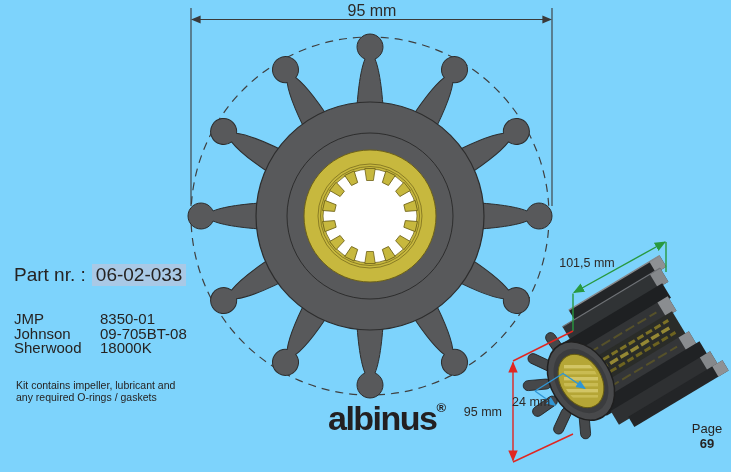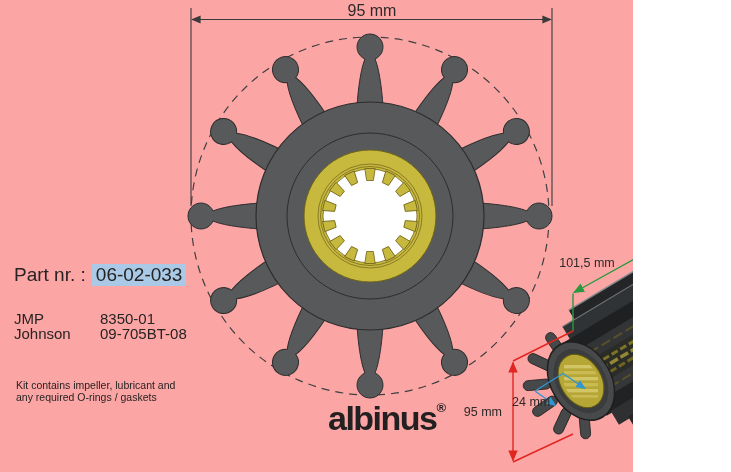--- a/index.html
+++ b/index.html
@@ -1,17 +1,17 @@
 <!DOCTYPE html>
 <html><head>
 <meta charset="utf-8">
 <style>
   html,body{margin:0;padding:0;background:#ffffff;}
   .page{
-    position:relative;width:633px;height:472px;background:#fca5a5;overflow:hidden;
+    position:relative;width:731px;height:472px;background:#7dd3fc;overflow:hidden;
     font-family:"Liberation Sans", sans-serif;color:#262322;
   }
   .drawing{position:absolute;left:0;top:0;width:731px;height:472px;}
   .txt{position:absolute;white-space:nowrap;}
   .dim-top{left:272px;top:2px;width:200px;text-align:center;font-size:16px;color:#2d2a28;}
   .part-line{left:14px;top:264px;font-size:19px;}
   .part-number{display:inline-block;background:#a9c9e6;padding:0 4px;margin-left:6px;}
   .replaces{left:14px;top:291px;font-size:13.5px;}
   .repl-table{position:absolute;left:14px;top:312px;font-size:15px;line-height:14.6px;}
   .repl-row{display:flex;}
@@ -194,20 +194,24 @@
 
   <div class="repl-table">
     <div class="repl-row">
       <span class="repl-brand">JMP</span>
       <span>8350-01</span>
     </div>
     <div class="repl-row">
       <span class="repl-brand">Johnson</span>
       <span>09-705BT-08</span>
     </div>
+    <div class="repl-row">
+      <span class="repl-brand">Sherwood</span>
+      <span>18000K</span>
+    </div>
   </div>
 
   <div class="txt kit-note">
     <span>Kit contains impeller, lubricant and</span><br>
     <span>any required O-rings / gaskets</span>
   </div>
 
   <div class="txt logo">
     <span>albinus</span><sup>®</sup>
   </div>

